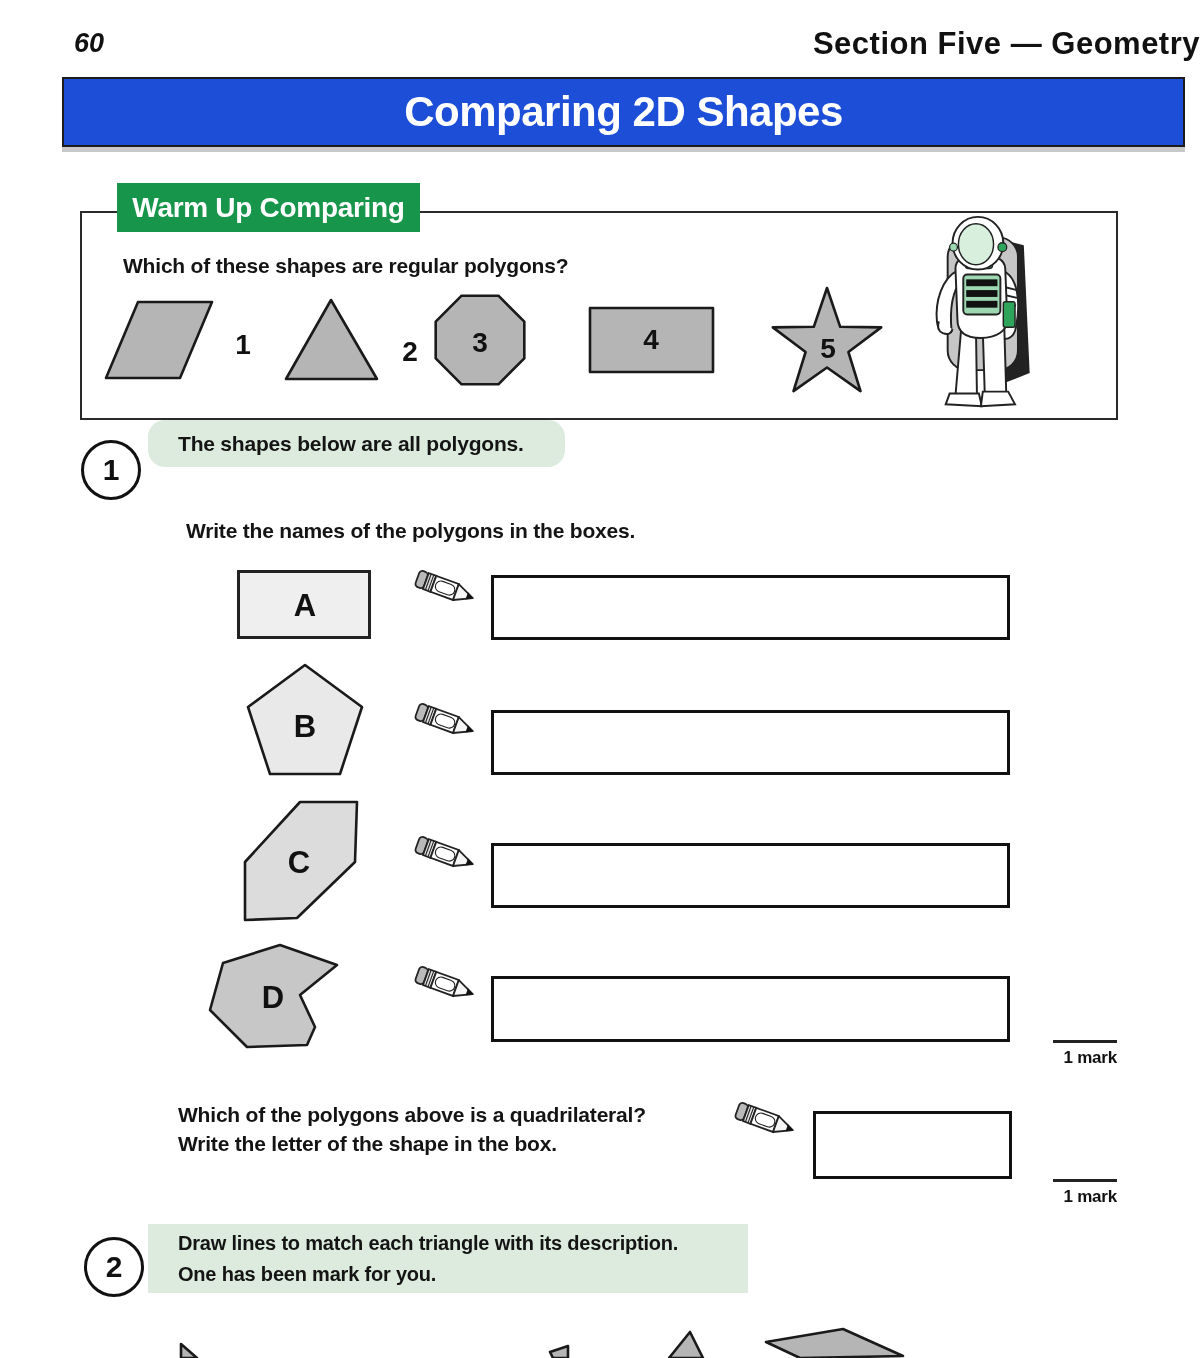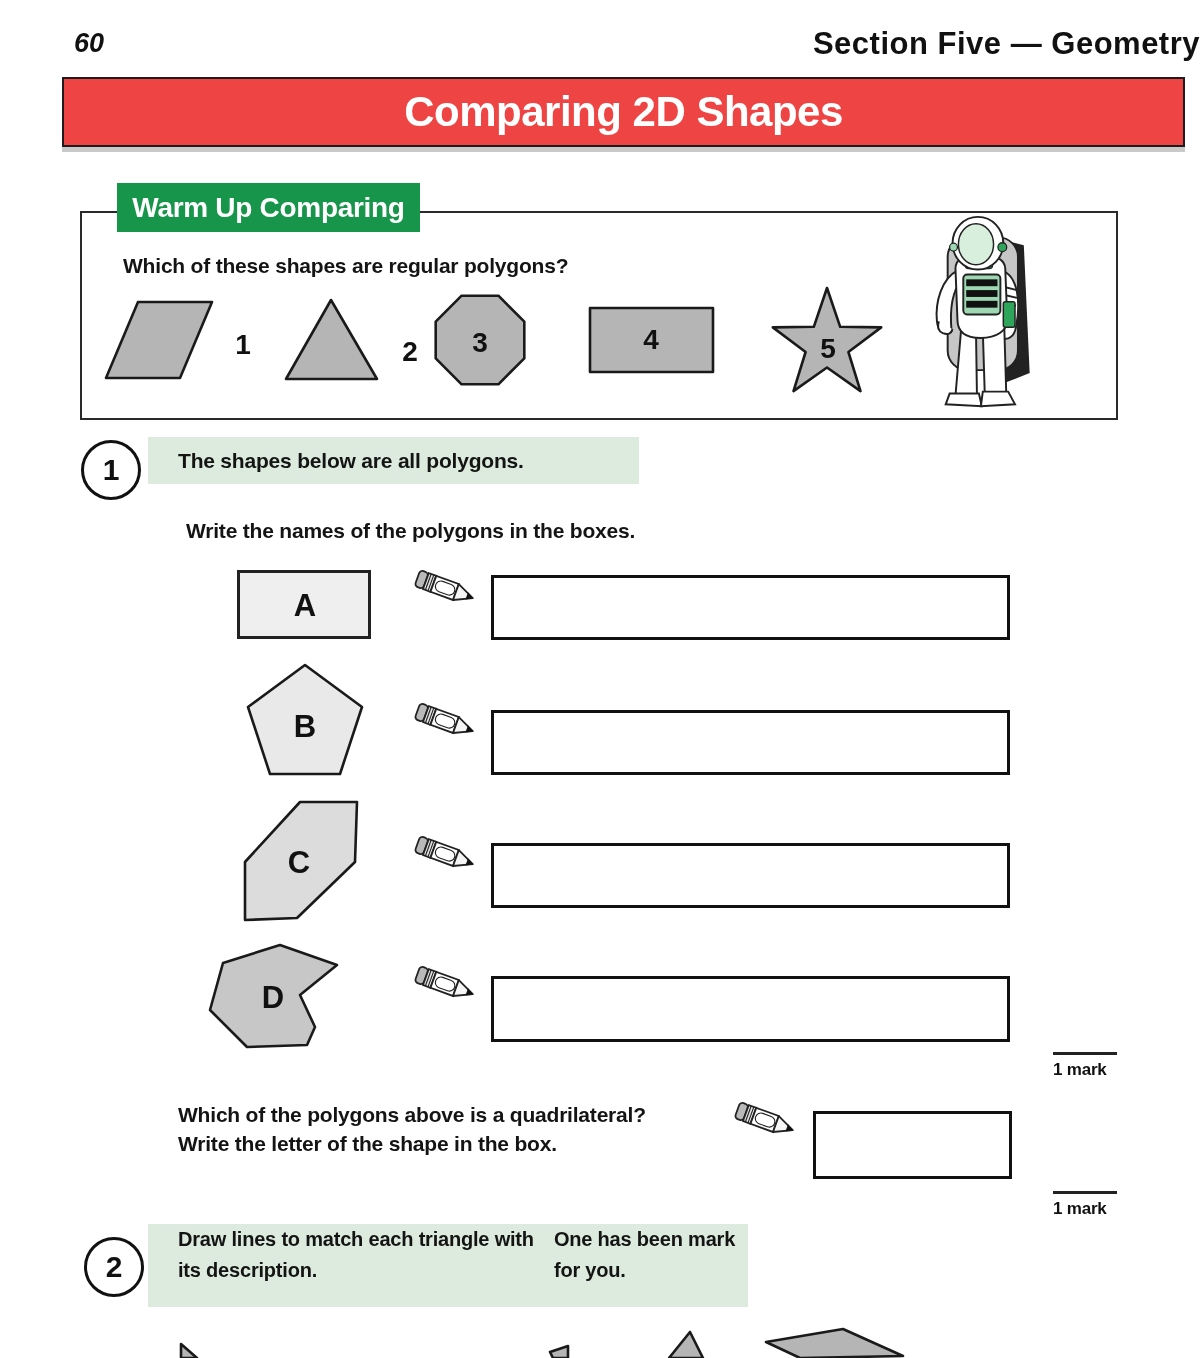--- a/index.html
+++ b/index.html
@@ -9,21 +9,21 @@
   }
   .abs{position:absolute;}
   .wtext{font-weight:bold; font-size:21px; letter-spacing:-0.2px; color:#141414;}
 
   
   #page-number{left:74px; top:28px; font-size:27px; font-weight:bold;font-style:italic;}
   #section-title{left:0; top:26px; width:1200px; text-align:right; font-size:31px; font-weight:bold; letter-spacing:0.5px;}
 
   
   #title-banner{
-    left:62px; top:77px; width:1119px; height:66px; background:#ef4444;
+    left:62px; top:77px; width:1119px; height:66px; background:#1d4ed8;
     border:2px solid #1c1c1c; box-shadow:0 5px 0 #c9c9c9;
     display:flex; align-items:center; justify-content:center;
   }
   #title-banner span{color:#fff; font-size:42px; font-weight:bold; letter-spacing:-0.5px;}
 
   
   #warmup-box{left:80px; top:211px; width:1034px; height:205px; border:2px solid #2a2a2a; background:#fff;}
   #warmup-tab{
     left:117px; top:183px; width:303px; height:49px; background:#17954a; z-index:3;
     display:flex; align-items:center; justify-content:center;
@@ -33,46 +33,46 @@
   #warmup-shapes{left:80px; top:211px;}
   .shape-num{font-size:28px; font-weight:bold; transform:translate(-50%,-50%); z-index:2;}
 
   
   .qcircle{
     width:54px; height:54px; border:3px solid #111; border-radius:50%; background:#fff;
     display:flex; align-items:center; justify-content:center; font-size:30px; font-weight:bold;
   }
   .highlight{background:#dcebdd;}
   #q1-circle{left:81px; top:440px;}
-  #q1-highlight{left:148px; top:437px; width:491px; height:47px; display:flex; align-items:center; padding-left:30px; box-sizing:border-box;}
+  #q1-highlight{left:148px; top:420px; width:417px; height:47px; display:flex; align-items:center; padding-left:30px; box-sizing:border-box;border-radius:17px;}
   #q1-instruction{left:186px; top:519px;}
 
   
   .shape-letter{font-size:31px; font-weight:bold; transform:translate(-50%,-50%); z-index:2;}
   #shape-a{left:237px; top:570px; width:134px; height:69px; background:#efefef; border:3px solid #222; box-sizing:border-box;}
   .answer-box{background:#fff; border:3px solid #111; box-sizing:border-box;}
   #answer-box-a{left:491px; top:575px; width:519px; height:65px;}
   #answer-box-b{left:491px; top:710px; width:519px; height:65px;}
   #answer-box-c{left:491px; top:843px; width:519px; height:65px;}
   #answer-box-d{left:491px; top:976px; width:519px; height:66px;}
   #quad-answer-box{left:813px; top:1111px; width:199px; height:68px;}
 
-  .mark{width:64px; text-align:left;margin-top:12px;}
+  .mark{width:64px; text-align:right;}
   .mark .mark-line{border-top:3px solid #222; width:64px; height:0;}
   .mark .mark-text{font-size:17px; font-weight:600; margin-top:5px; letter-spacing:-0.2px;}
   #mark-1{left:1053px; top:1040px;}
   #mark-2{left:1053px; top:1179px;}
 
   #quad-line1{left:178px; top:1103px;}
   #quad-line2{left:178px; top:1132px;}
 
   #q2-circle{left:84px; top:1237px;}
   #q2-highlight{
-    left:148px; top:1224px; width:600px; height:83px;
-    display:flex; flex-direction:row; justify-content:center; padding-left:30px; box-sizing:border-box;
+    left:148px; top:1224px; width:600px; height:69px;
+    display:flex; flex-direction:column; justify-content:center; padding-left:30px; box-sizing:border-box;
   }
   #q2-highlight .wtext{font-size:20px; line-height:1.55;}
 
   svg{display:block;}
 </style>
 </head>
 <body>
 
 <div id="page">
 

